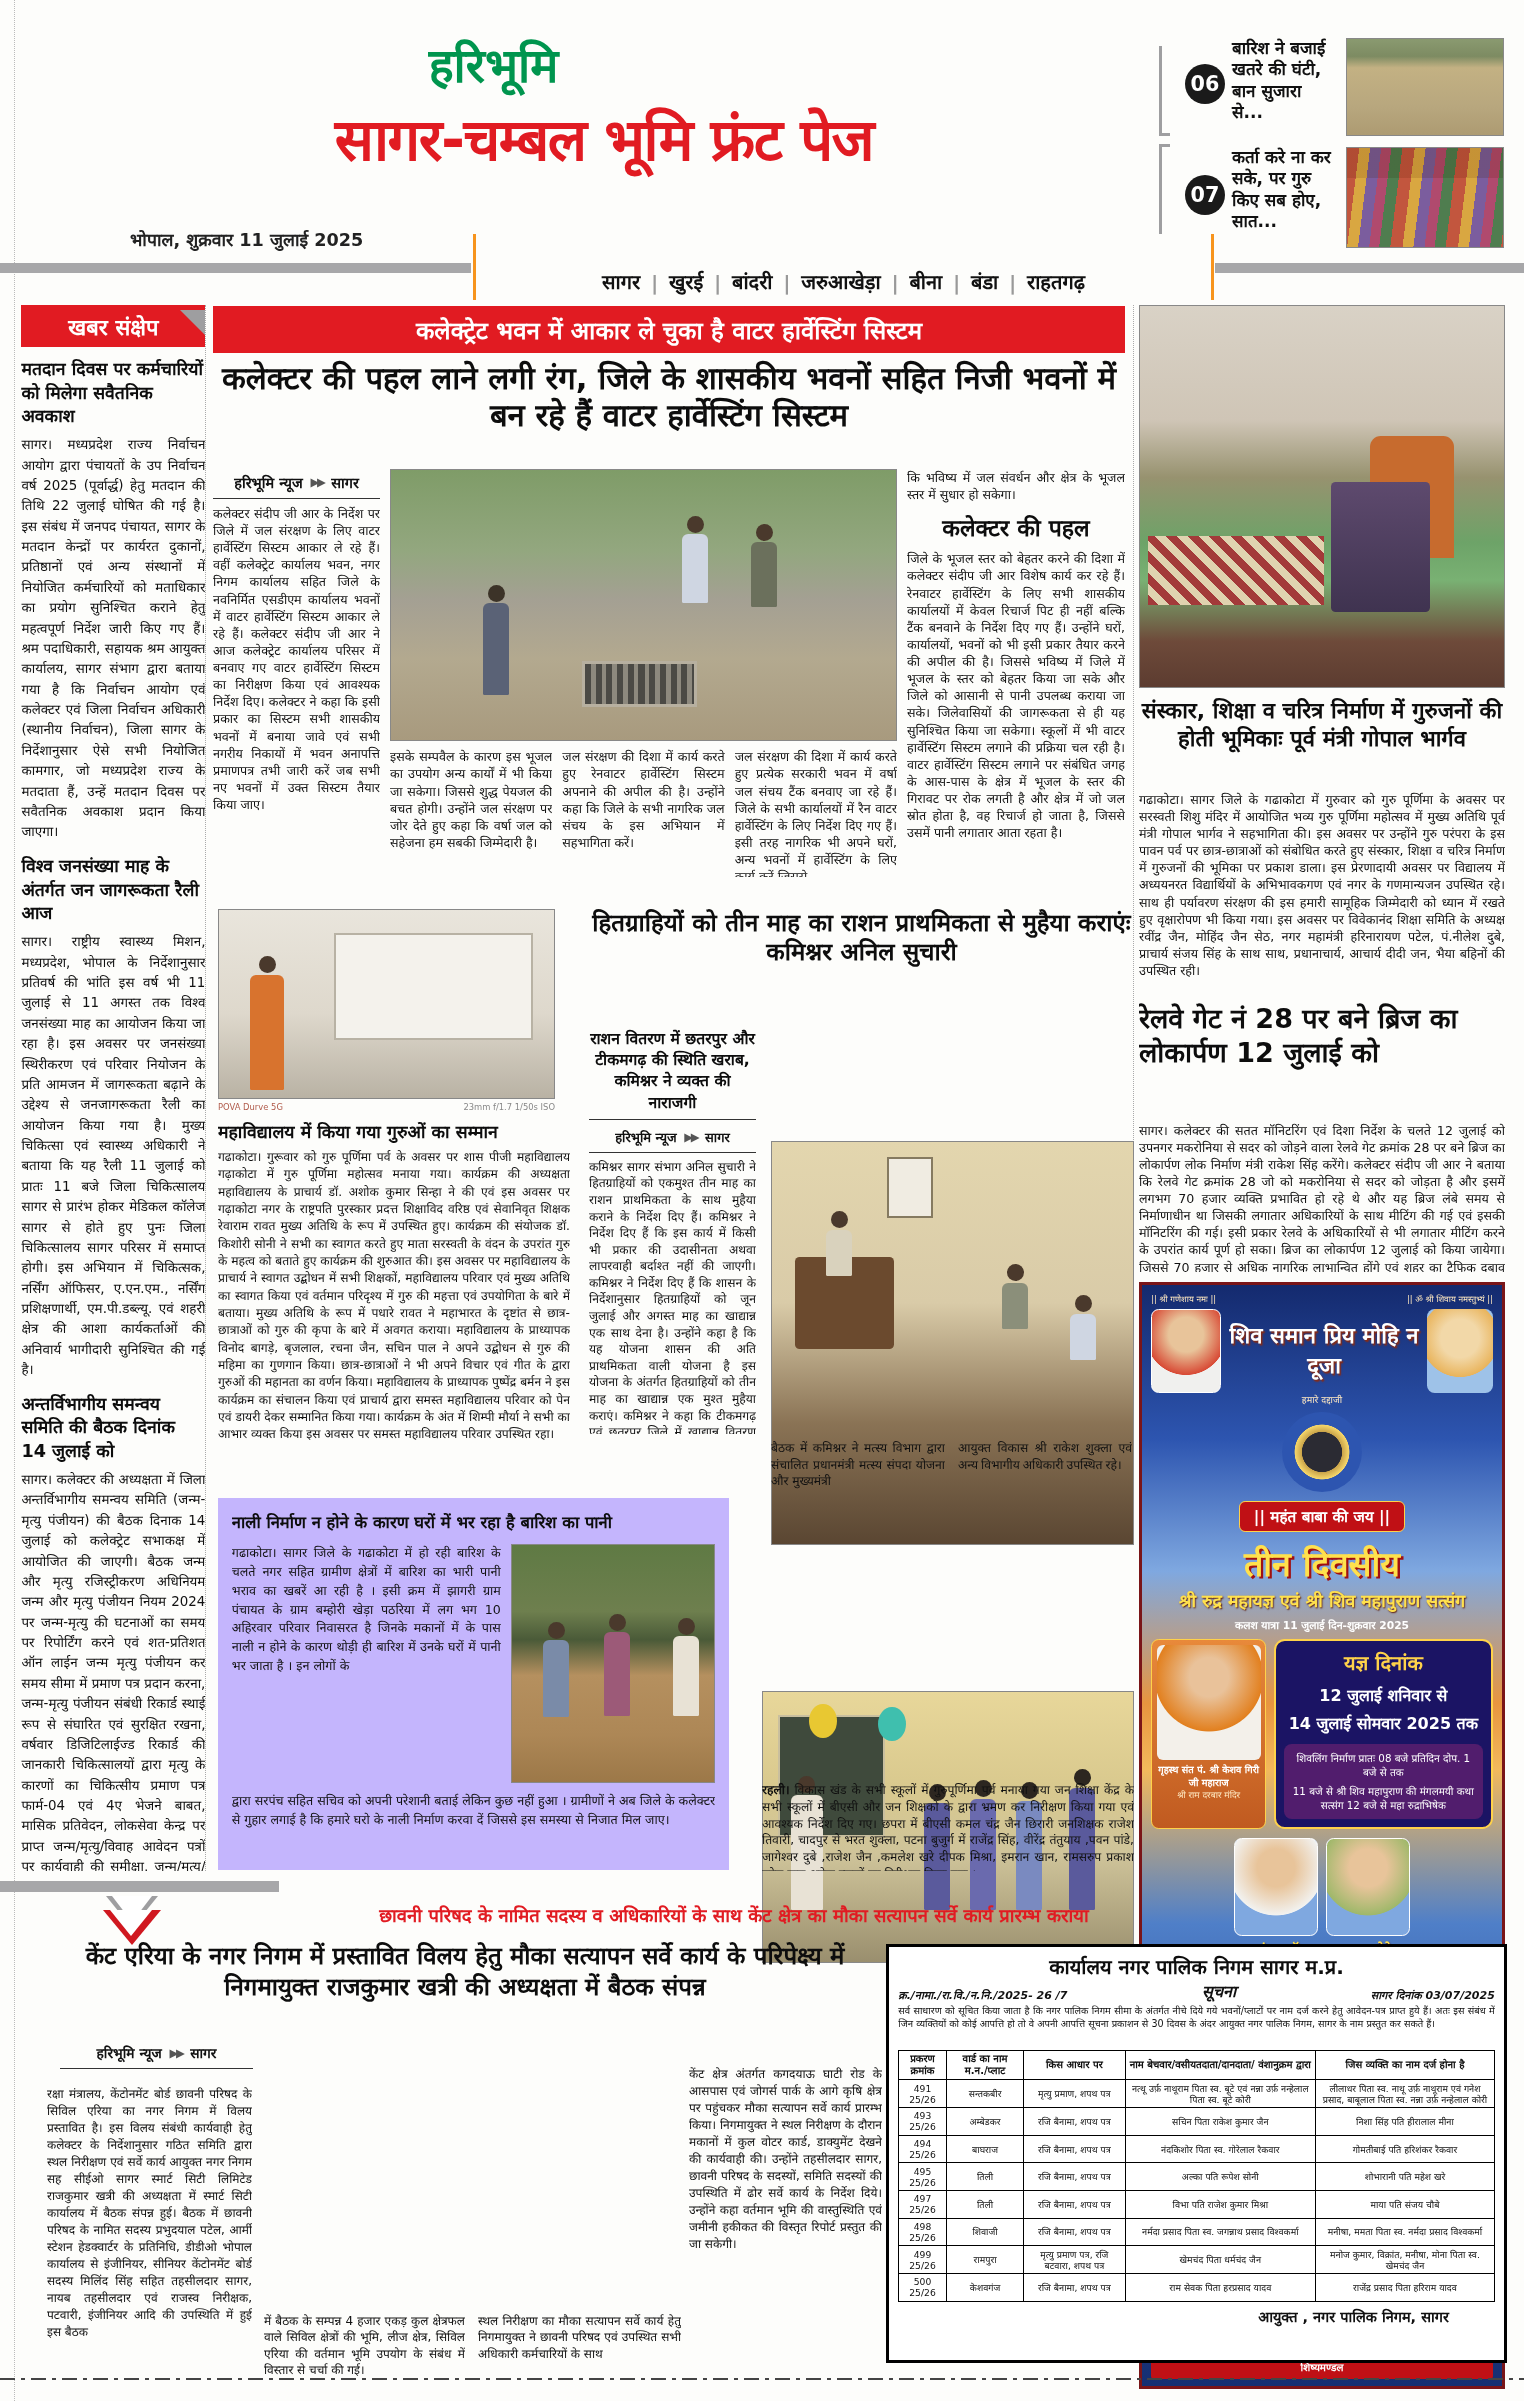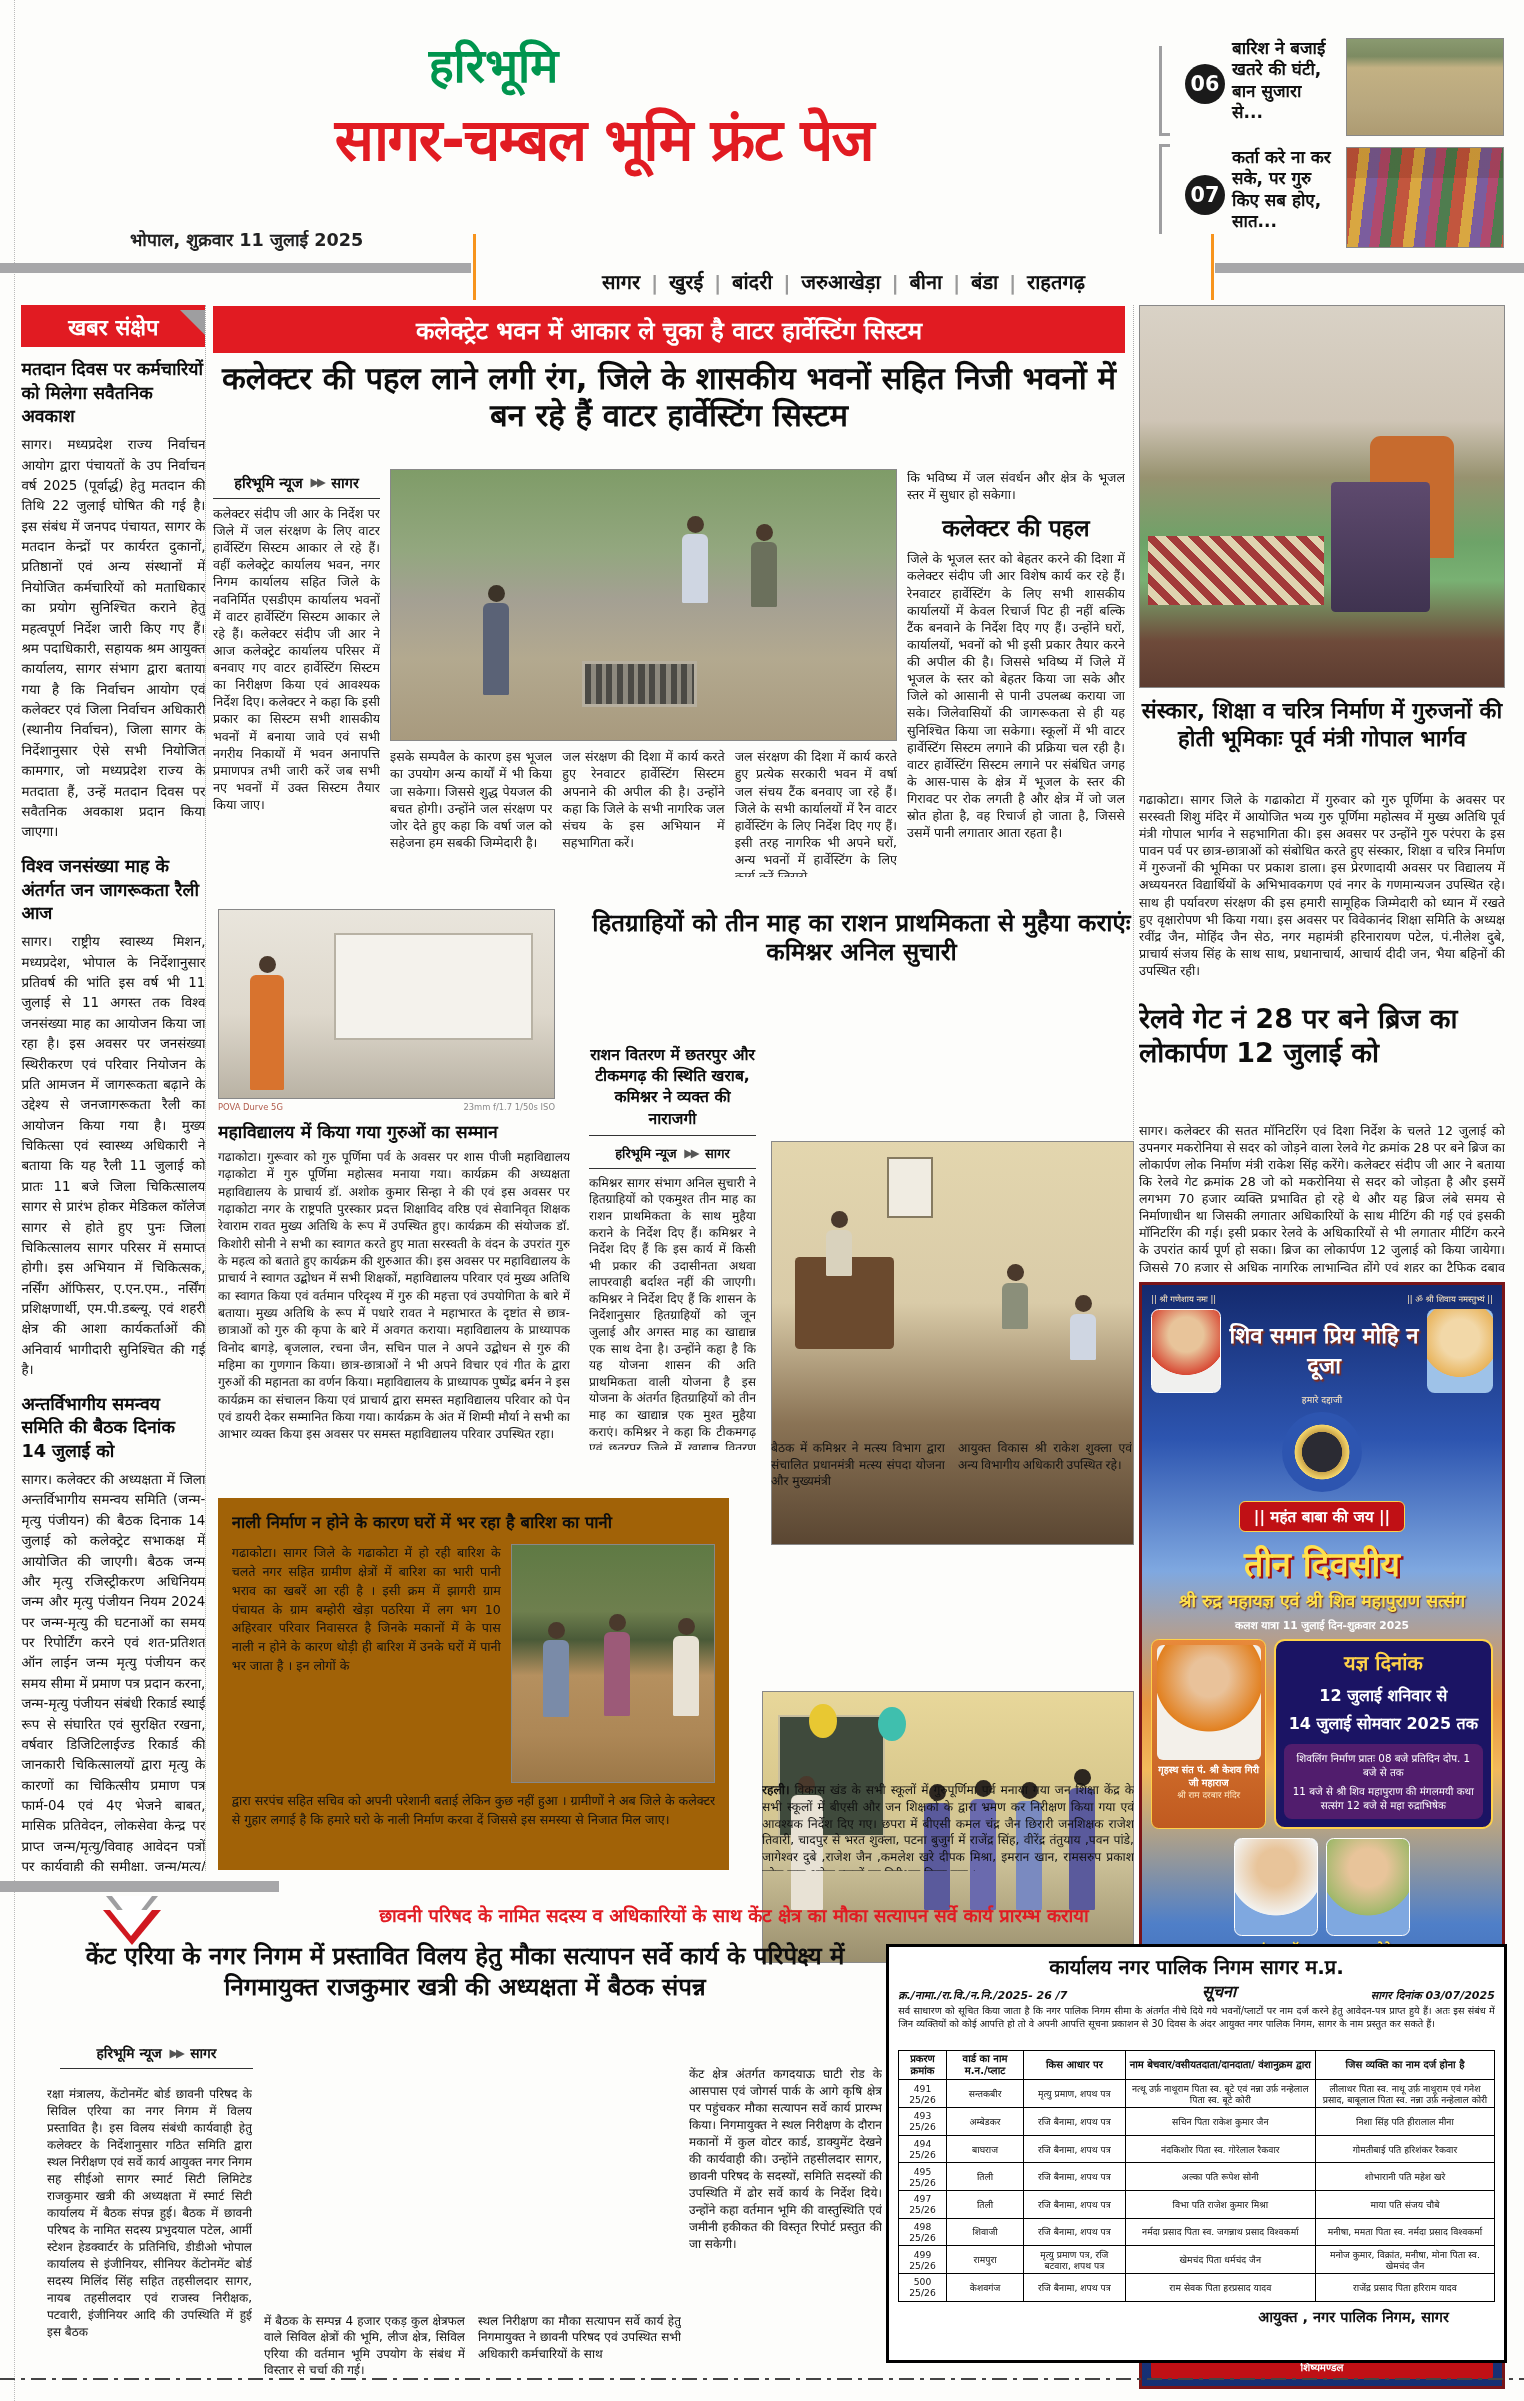--- a/index.html
+++ b/index.html
@@ -210,21 +210,21 @@
   </div>
   <div class="abs" style="left:218px; top:1102px; width:337px; display:flex; justify-content:space-between; font-size:8.4px; color:#888;">
     <span style="color:#b05a4a;">POVA Durve 5G</span>
     <span>23mm f/1.7 1/50s ISO</span>
   </div>
   <div class="abs hl" style="left:218px; top:1119px; width:360px; font-size:17.6px; white-space:nowrap; overflow:hidden;">महाविद्यालय में किया गया गुरुओं का सम्मान</div>
   <div class="abs jtext" style="left:218px; top:1149px; width:352px; height:346px; font-size:12.2px; line-height:1.42;">गढाकोटा। गुरूवार को गुरु पूर्णिमा पर्व के अवसर पर शास पीजी महाविद्यालय गढ़ाकोटा में गुरु पूर्णिमा महोत्सव मनाया गया। कार्यक्रम की अध्यक्षता महाविद्यालय के प्राचार्य डॉ. अशोक कुमार सिन्हा ने की एवं इस अवसर पर गढ़ाकोटा नगर के राष्ट्रपति पुरस्कार प्रदत्त शिक्षाविद वरिष्ठ एवं सेवानिवृत शिक्षक रेवाराम रावत मुख्य अतिथि के रूप में उपस्थित हुए। कार्यक्रम की संयोजक डॉ. किशोरी सोनी ने सभी का स्वागत करते हुए माता सरस्वती के वंदन के उपरांत गुरु के महत्व को बताते हुए कार्यक्रम की शुरुआत की। इस अवसर पर महाविद्यालय के प्राचार्य ने स्वागत उद्बोधन में सभी शिक्षकों, महाविद्यालय परिवार एवं मुख्य अतिथि का स्वागत किया एवं वर्तमान परिदृश्य में गुरु की महत्ता एवं उपयोगिता के बारे में बताया। मुख्य अतिथि के रूप में पधारे रावत ने महाभारत के दृष्टांत से छात्र-छात्राओं को गुरु की कृपा के बारे में अवगत कराया। महाविद्यालय के प्राध्यापक विनोद बागड़े, बृजलाल, रचना जैन, सचिन पाल ने अपने उद्बोधन से गुरु की महिमा का गुणगान किया। छात्र-छात्राओं ने भी अपने विचार एवं गीत के द्वारा गुरुओं की महानता का वर्णन किया। महाविद्यालय के प्राध्यापक पुष्पेंद्र बर्मन ने इस कार्यक्रम का संचालन किया एवं प्राचार्य द्वारा समस्त महाविद्यालय परिवार को पेन एवं डायरी देकर सम्मानित किया गया। कार्यक्रम के अंत में शिम्पी मौर्या ने सभी का आभार व्यक्त किया इस अवसर पर समस्त महाविद्यालय परिवार उपस्थित रहा।</div>
 
   <div class="abs" style="left:589px; top:909px; width:545px; height:589px;">
     <div class="hl" style="font-size:24px; line-height:1.22; text-align:center; height:113px; overflow:hidden;">हितग्राहियों को तीन माह का राशन प्राथमिकता से मुहैया कराएंः कमिश्नर अनिल सुचारी</div>
-    <div class="abs" style="left:0; top:119px; width:167px; height:406px;margin-top:16px;">
+    <div class="abs" style="left:0; top:119px; width:167px; height:406px;">
       <div class="hl" style="font-size:15.7px; line-height:1.35; text-align:center; border-bottom:1.5px solid #333; padding-bottom:6.1px;">राशन वितरण में छतरपुर और टीकमगढ़ की स्थिति खराब, कमिश्नर ने व्यक्त की नाराजगी</div>
       <div class="byline" style="font-size:13px; margin-top:4.6px;">
         <span>हरिभूमि न्यूज</span>
         <span class="arr">▶▶</span>
         <span>सागर</span>
       </div>
       <div class="jtext" style="font-size:12.2px; height:275px; margin-top:6.1px;">कमिश्नर सागर संभाग अनिल सुचारी ने हितग्राहियों को एकमुश्त तीन माह का राशन प्राथमिकता के साथ मुहैया कराने के निर्देश दिए हैं। कमिश्नर ने निर्देश दिए हैं कि इस कार्य में किसी भी प्रकार की उदासीनता अथवा लापरवाही बर्दाश्त नहीं की जाएगी। कमिश्नर ने निर्देश दिए हैं कि शासन के निर्देशानुसार हितग्राहियों को जून जुलाई और अगस्त माह का खाद्यान्न एक साथ देना है। उन्होंने कहा है कि यह योजना शासन की अति प्राथमिकता वाली योजना है इस योजना के अंतर्गत हितग्राहियों को तीन माह का खाद्यान्न एक मुश्त मुहैया कराएं। कमिश्नर ने कहा कि टीकमगढ़ एवं छतरपुर जिले में खाद्यान्न वितरण की स्थिति खराब</div>
     </div>
     <div class="abs photo" style="left:182px; top:119px; width:363px; height:404px; background:linear-gradient(180deg,#e3d6ae 0%,#d9cba8 40%,#8a7355 70%,#5a4632 100%);">
       <div class="abs" style="left:23px; top:115px; width:99px; height:92px; background:#6b4a2e; border-radius:4.6px;"></div>
@@ -239,21 +239,21 @@
       <div class="figure" style="left:298px; top:153px;">
           <div class="head" style="background:#4a392c;"></div>
           <div class="torso" style="background:#cfd6e2;"></div>
         </div>
       <div class="abs" style="left:115px; top:15.3px; width:46px; height:61px; background:#f0ece2; border:2.3px solid #857a60;"></div>
     </div>
     <div class="abs jtext" style="left:182px; top:531px; width:174px; height:57px; font-size:12.2px;">बैठक में कमिश्नर ने मत्स्य विभाग द्वारा संचालित प्रधानमंत्री मत्स्य संपदा योजना और मुख्यमंत्री</div>
     <div class="abs jtext" style="left:369px; top:531px; width:174px; height:57px; font-size:12.2px;font-family:Liberation Serif, serif;">आयुक्त विकास श्री राकेश शुक्ला एवं अन्य विभागीय अधिकारी उपस्थित रहे।</div>
   </div>
 
-  <div class="abs" style="left:218px; top:1498px; width:511px; height:372px; background:#a16207; padding:12.2px 13.8px;">
+  <div class="abs" style="left:218px; top:1498px; width:511px; height:372px; background:#c4b5fd; padding:12.2px 13.8px;">
     <div class="hl" style="font-size:16.5px; white-space:nowrap; overflow:hidden;">नाली निर्माण न होने के कारण घरों में भर रहा है बारिश का पानी</div>
     <div style="display:flex; gap:10.7px; margin-top:10.7px;">
       <div class="jtext" style="width:269px; flex:none; font-size:12.6px; line-height:1.5; height:239px;">गढाकोटा। सागर जिले के गढाकोटा में हो रही बारिश के चलते नगर सहित ग्रामीण क्षेत्रों में बारिश का भारी पानी भराव का खबरें आ रही है । इसी क्रम में झागरी ग्राम पंचायत के ग्राम बम्होरी खेड़ा पठरिया में लग भग 10 अहिरवार परिवार निवासरत है जिनके मकानों में के पास नाली न होने के कारण थोड़ी ही बारिश में उनके घरों में पानी भर जाता है । इन लोगों के</div>
       <div class="photo" style="flex:1; height:239px; background:linear-gradient(180deg,#5f7a44 0%,#6e7f4e 28%,#4a5a38 40%,#b5905f 55%,#ad8756 80%,#9c7848 100%);">
         <div class="figure" style="left:92px; top:69px;">
             <div class="head" style="background:#4a392c;"></div>
             <div class="torso" style="background:#9c5a78; height:84px;"></div>
           </div>
         <div class="figure" style="left:31px; top:77px;">
             <div class="head" style="background:#4a392c;"></div>

